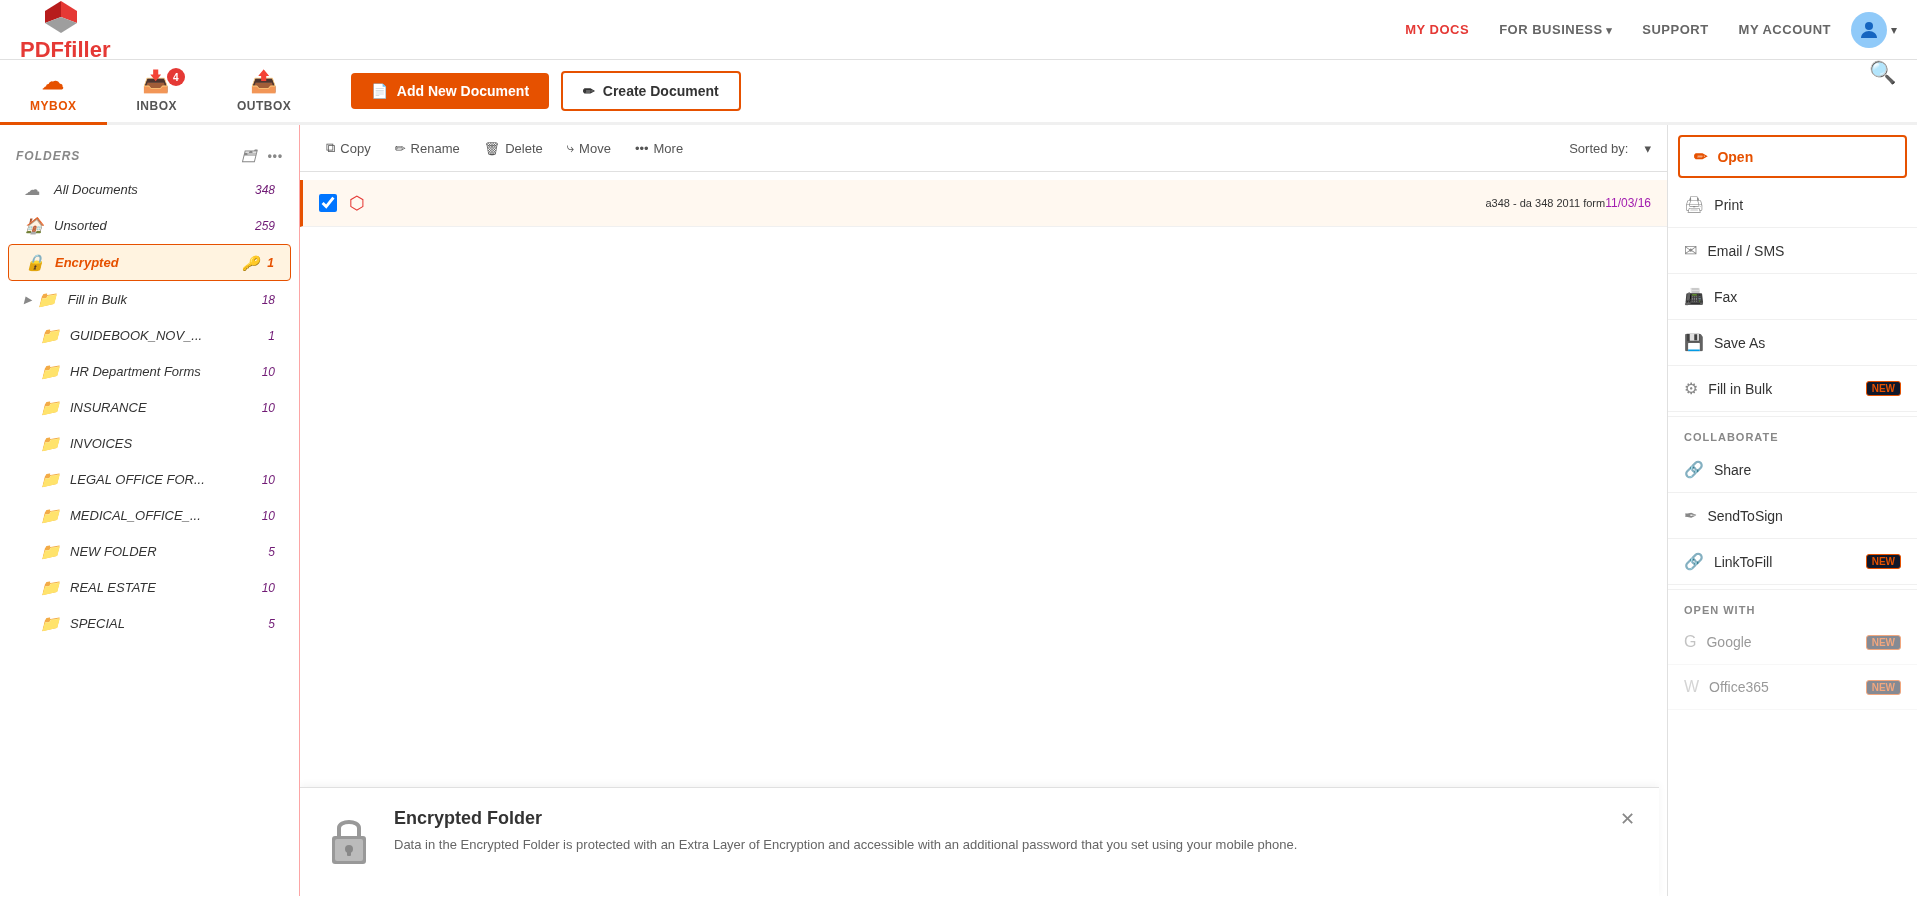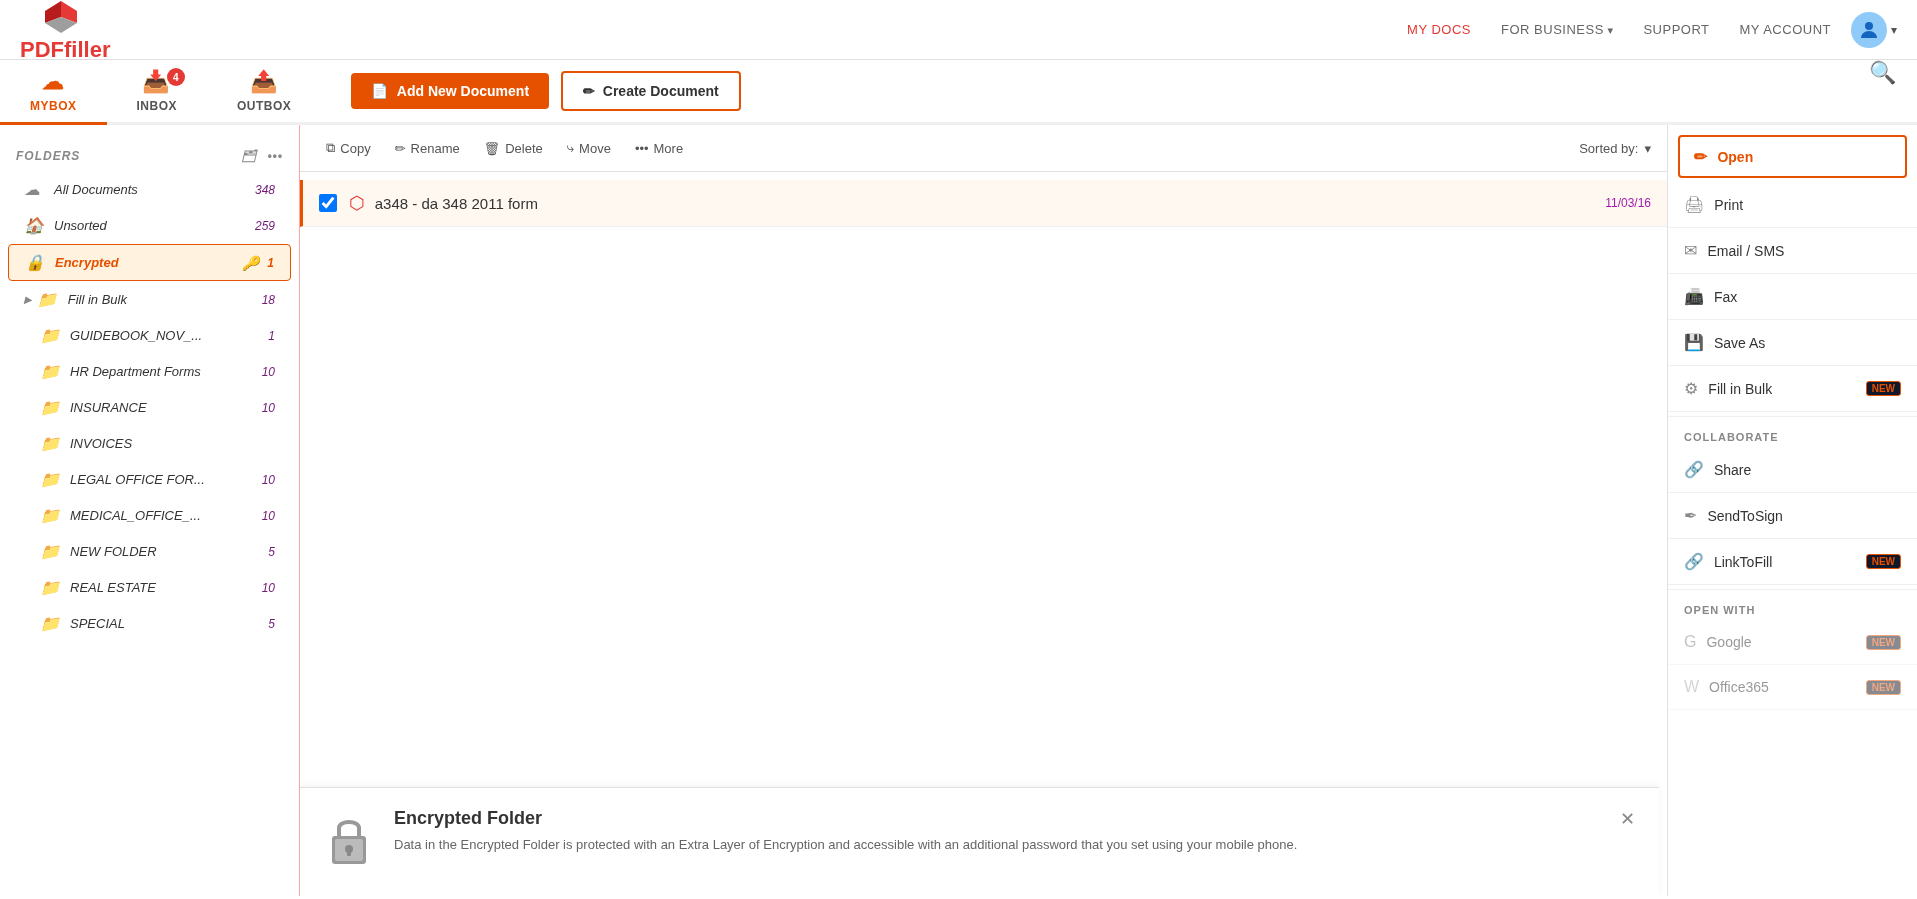--- a/index.html
+++ b/index.html
@@ -5,21 +5,21 @@
     * { box-sizing: border-box; margin: 0; padding: 0; }
     body { font-family: -apple-system, BlinkMacSystemFont, 'Segoe UI', Arial, sans-serif; background: #fff; color: #333; font-size: 14px; overflow-x: hidden; }
 
     
     .top-nav { display: flex; align-items: center; height: 60px; border-bottom: 1px solid #e0e0e0; padding: 0 20px; }
     .logo { display: flex; align-items: center; margin-right: auto; flex-direction: column; }
     .logo-icon { width: 40px; height: 40px; margin-right: 8px; }
     .logo-text { font-size: 22px; font-weight: 300; color: #555; }
     .logo-text span { color: #e53935; font-weight: 700; }
     .nav-links { display: flex; align-items: center; gap: 30px; }
-    .nav-link { font-size: 13px; font-weight: 400; color: #666; text-decoration: none; cursor: pointer; letter-spacing: 0.5px; }
+    .nav-link { font-size: 13px; font-weight: 700; color: #666; text-decoration: none; cursor: pointer; letter-spacing: 0.5px; }
     .nav-link.active { color: #e53935; }
     .nav-link.has-arrow::after { content: ' ▾'; font-size: 11px; }
     .nav-avatar { width: 36px; height: 36px; border-radius: 50%; background: #90caf9; margin-left: 20px; display: flex; align-items: center; justify-content: center; cursor: pointer; }
     .nav-chevron { font-size: 12px; color: #555; margin-left: 4px; cursor: pointer; }
 
     
     .tab-bar { display: flex; align-items: stretch; border-bottom: 3px solid #f0f0f0; background: #fff; height: 65px; padding: 0; }
     .tab { display: flex; flex-direction: column; align-items: center; justify-content: center; padding: 0 30px; cursor: pointer; font-size: 12px; font-weight: 600; color: #555; letter-spacing: 0.5px; position: relative; border-bottom: 3px solid transparent; margin-bottom: -3px; gap: 4px; }
     .tab.active { color: #e65100; border-bottom: 3px solid #e65100; }
     .tab-icon { font-size: 22px; }
@@ -44,28 +44,28 @@
     .sidebar-item-count { font-size: 12px; color: #701a75; margin-left: auto; }
     .sidebar-item-key { color: #888; font-size: 14px; margin-left: 4px; }
     .sidebar-expand { color: #888; font-size: 10px; margin-right: 6px; cursor: pointer; }
 
     
     .content { flex: 1; display: flex; flex-direction: column; overflow: hidden; position: relative; }
 
     
     .toolbar { display: flex; align-items: center; padding: 10px 16px; border-bottom: 1px solid #e0e0e0; gap: 4px; }
     .toolbar-btn { display: flex; align-items: center; gap: 5px; padding: 5px 10px; cursor: pointer; color: #555; font-size: 13px; border-radius: 3px; }
-    .toolbar-sort { margin-left: auto; display: flex; align-items: center; gap: 6px; font-size: 13px; color: #555; }
+    .toolbar-sort { margin-left: auto; display: flex; align-items: center; gap: 16px; font-size: 13px; color: #555; }
 
     
     .doc-list { flex: 1; overflow-y: auto; padding: 8px 0; }
     .doc-row { display: flex; align-items: center; padding: 12px 16px; border-bottom: 1px solid #f0f0f0; cursor: pointer; background: #fff8f0; border-left: 3px solid #e65100; }
     .doc-checkbox { width: 18px; height: 18px; margin-right: 12px; cursor: pointer; }
     .doc-pdf-icon { color: #e53935; font-size: 18px; margin-right: 10px; }
-    .doc-name { flex: 1; font-size: 15px; color: #333; }
+    .doc-name { flex: 1; font-size: 11px; color: #333; text-align: right; }
     .doc-date { font-size: 12px; color: #a21caf; }
 
     
     .encrypted-notice { position: absolute; bottom: 0; left: 0; right: 8px; background: #fff; border-top: 1px solid #e0e0e0; padding: 20px 24px; display: flex; align-items: flex-start; gap: 20px; box-shadow: 0 -2px 8px rgba(0,0,0,0.05); }
     .enc-lock-icon { font-size: 40px; color: #888; margin-top: 4px; }
     .enc-content { flex: 1; }
     .enc-title { font-size: 18px; font-weight: 600; color: #333; margin-bottom: 6px; }
     .enc-desc { font-size: 13px; color: #666; line-height: 1.5; }
     .enc-close { font-size: 18px; color: #888; cursor: pointer; margin-left: auto; }
 

